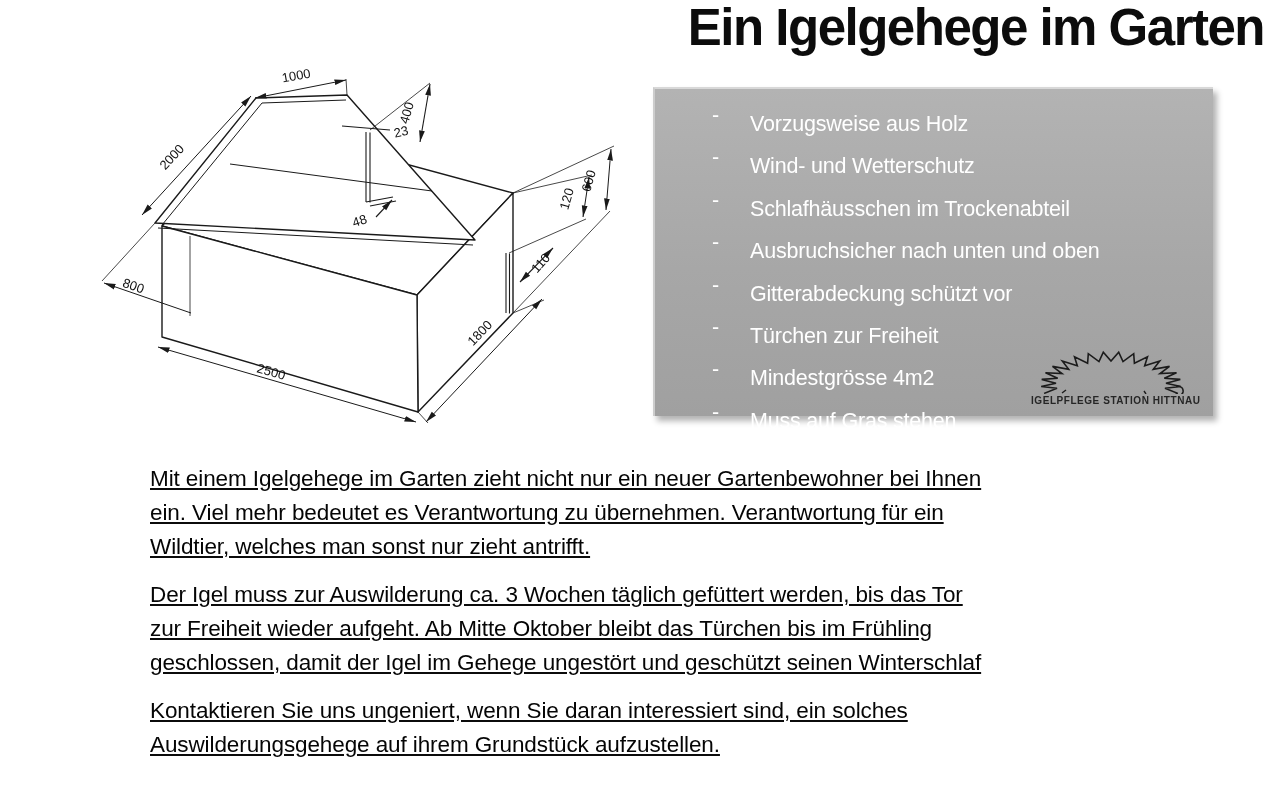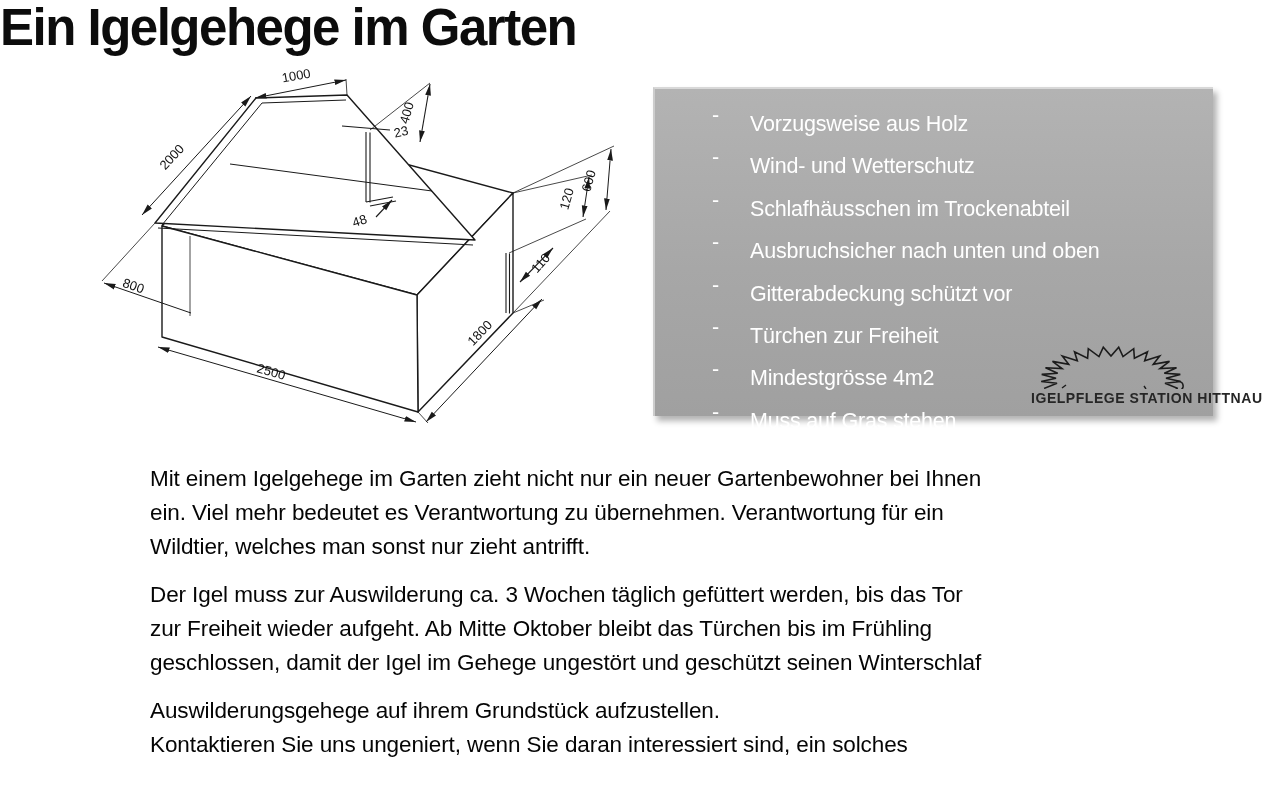--- a/index.html
+++ b/index.html
@@ -3,21 +3,21 @@
 <meta charset="utf-8">
 <style>
   html,body{margin:0;padding:0;}
   body{
     width:1264px;height:800px;position:relative;overflow:hidden;
     background:#ffffff;
     font-family:"Liberation Sans","DejaVu Sans",sans-serif;
     color:#0b0b0b;
   }
   .page-title{
-    position:absolute;top:0;left:0;width:1264px;text-align:left;
+    position:absolute;top:0;left:0;width:1264px;text-align:right;
     font-size:51px;font-weight:700;letter-spacing:-1.5px;line-height:56px;
     color:#0c0c0c;
   }
   
   .diagram{position:absolute;left:80px;top:50px;width:570px;height:390px;}
   .diagram svg{display:block;}
   .dimtext{font-size:13px;fill:#111;font-family:"Liberation Sans","DejaVu Sans",sans-serif;}
   
   .infobox{
     position:absolute;left:653px;top:87px;width:560px;height:329px;
@@ -27,26 +27,26 @@
     box-sizing:border-box;
   }
   .bullet-list{padding:10px 28px 0 57px;}
   .bullet-row{display:flex;line-height:33.4px;font-size:21.5px;color:#ffffff;letter-spacing:-0.2px;}
   .bullet-dash{width:38px;flex:0 0 38px;}
   .bullet-text{flex:1;margin-top:9px;}
   
   .logo{position:absolute;right:20px;bottom:10px;width:162px;text-align:center;}
   .logo svg{display:block;margin:0 auto;}
   .logo-caption{
-    font-size:14px;font-weight:700;color:#262626;letter-spacing:0.55px;
+    font-size:10px;font-weight:700;color:#262626;letter-spacing:0.55px;
     margin-top:1px;white-space:nowrap;
   }
   
   .bodytext{position:absolute;left:150px;top:462px;width:1000px;}
-  .para{margin:0 0 14px 0;}
+  .para{margin:0 0 14px 0;text-decoration:underline;}
   .tline{font-size:22.5px;line-height:34px;color:#050505;letter-spacing:-0.1px;white-space:nowrap;}
 </style>
 </head>
 <body>
 
 <div class="page-title">Ein Igelgehege im Garten</div>
 
 <div class="diagram">
   <svg width="570" height="390" viewBox="0 0 570 390">
     <defs>
@@ -172,16 +172,16 @@
     <div class="tline">Mit einem Igelgehege im Garten zieht nicht nur ein neuer Gartenbewohner bei Ihnen</div>
     <div class="tline">ein. Viel mehr bedeutet es Verantwortung zu übernehmen. Verantwortung für ein</div>
     <div class="tline">Wildtier, welches man sonst nur zieht antrifft.</div>
   </div>
   <div class="para">
     <div class="tline">Der Igel muss zur Auswilderung ca. 3 Wochen täglich gefüttert werden, bis das Tor</div>
     <div class="tline">zur Freiheit wieder aufgeht. Ab Mitte Oktober bleibt das Türchen bis im Frühling</div>
     <div class="tline">geschlossen, damit der Igel im Gehege ungestört und geschützt seinen Winterschlaf</div>
   </div>
   <div class="para">
+    <div class="tline">Kontaktieren Sie uns ungeniert, wenn Sie daran interessiert sind, ein solches</div>
     <div class="tline">Auswilderungsgehege auf ihrem Grundstück aufzustellen.</div>
-    <div class="tline">Kontaktieren Sie uns ungeniert, wenn Sie daran interessiert sind, ein solches</div>
   </div>
 </div>
 
 </body></html>

